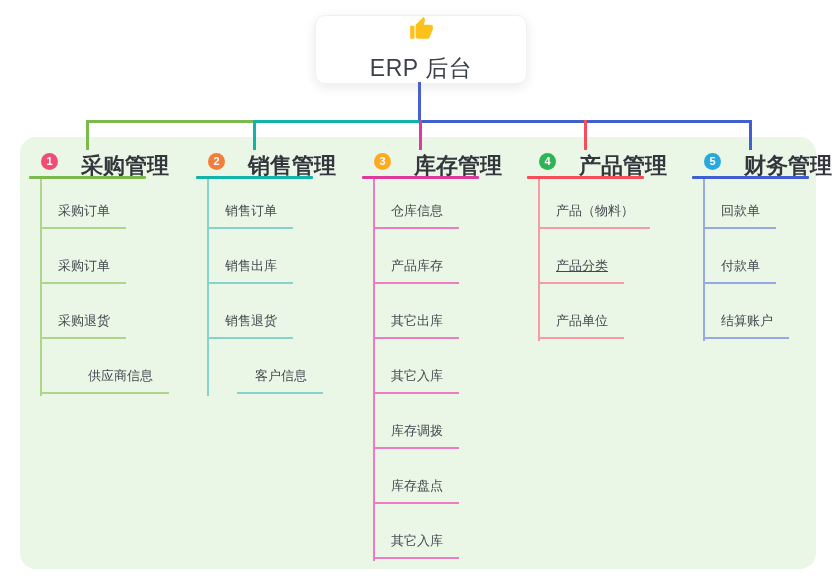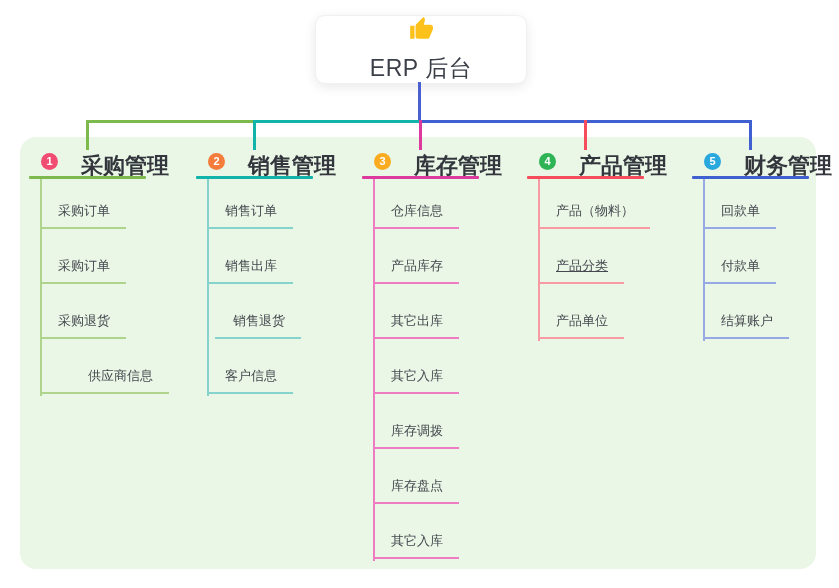--- a/index.html
+++ b/index.html
@@ -90,24 +90,24 @@
       <div class="branch-underline" style="background: rgb(18, 179, 168);"></div>
       <div class="spine" style="background: rgb(133, 211, 204); height: 217px;"></div>
       <div class="children">
         <div class="child">
           <div class="child-box" style="border-bottom-color: rgb(133, 211, 204);">销售订单</div>
         </div>
         <div class="child">
           <div class="child-box" style="border-bottom-color: rgb(133, 211, 204);">销售出库</div>
         </div>
         <div class="child">
-          <div class="child-box" style="border-bottom-color: rgb(133, 211, 204); margin-left: 8px;">销售退货</div>
+          <div class="child-box" style="border-bottom-color: rgb(133, 211, 204);">销售退货</div>
         </div>
         <div class="child">
-          <div class="child-box" style="border-bottom-color: rgb(133, 211, 204);">客户信息</div>
+          <div class="child-box" style="border-bottom-color: rgb(133, 211, 204); margin-left: 30px;">客户信息</div>
         </div>
       </div>
     </div>
     <div class="line" style="left: 419px; top: 120px; width: 3px; height: 30px; background: rgb(221, 58, 158); position: absolute;"></div>
     <div class="branch" style="left: 362px; top: 150px;">
       <div class="branch-header">
         <span class="badge" style="background: rgb(251, 171, 31);">3</span>
         <span class="branch-title">库存管理</span>
       </div>
       <div class="branch-underline" style="background: rgb(221, 58, 158);"></div>

